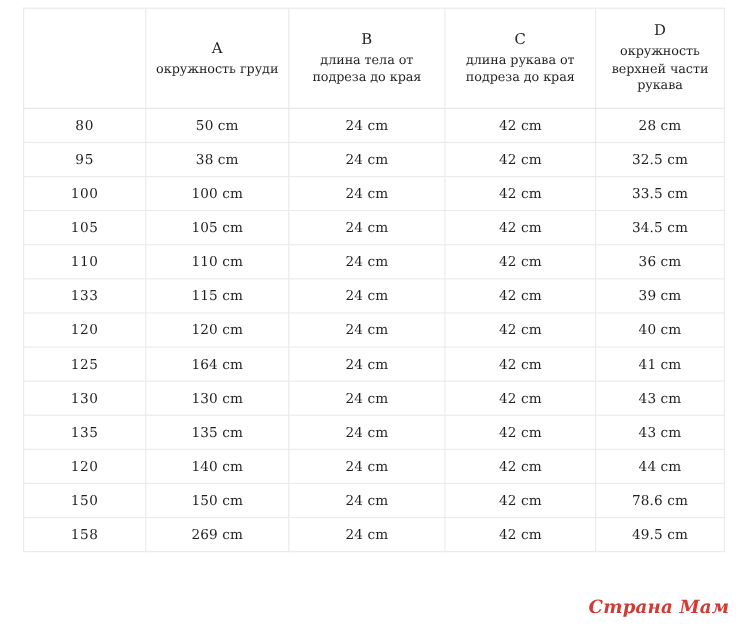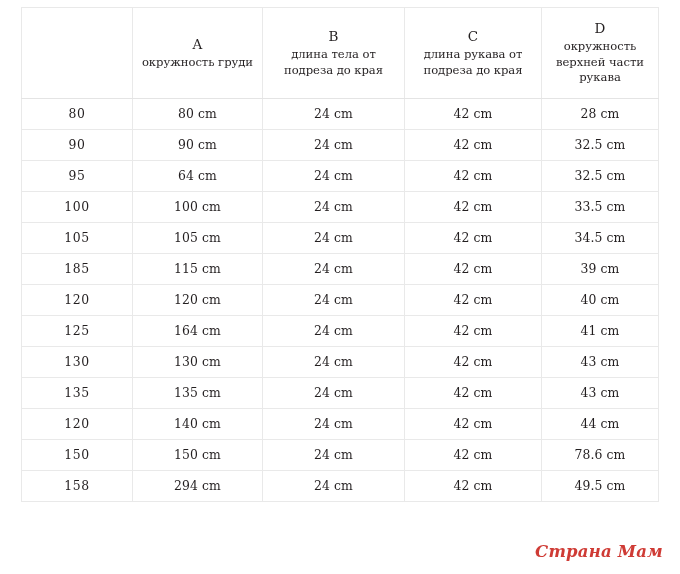--- a/index.html
+++ b/index.html
@@ -128,55 +128,55 @@
         </th>
         <th>
           <span class="col-letter">D</span>
           <span class="col-caption">окружность верхней части рукава</span>
         </th>
       </tr>
     </thead>
     <tbody id="table-body">
         <tr>
           <td class="size-cell">80</td>
-          <td>80 cm</td>
+          <td>50 cm</td>
           <td>24 cm</td>
           <td>42 cm</td>
           <td>28 cm</td>
         </tr>
         <tr>
-          <td class="size-cell">90</td>
-          <td>90 cm</td>
-          <td>24 cm</td>
-          <td>42 cm</td>
-          <td>32.5 cm</td>
-        </tr>
-        <tr>
           <td class="size-cell">95</td>
-          <td>64 cm</td>
+          <td>38 cm</td>
           <td>24 cm</td>
           <td>42 cm</td>
           <td>32.5 cm</td>
         </tr>
         <tr>
           <td class="size-cell">100</td>
           <td>100 cm</td>
           <td>24 cm</td>
           <td>42 cm</td>
           <td>33.5 cm</td>
         </tr>
         <tr>
           <td class="size-cell">105</td>
           <td>105 cm</td>
           <td>24 cm</td>
           <td>42 cm</td>
           <td>34.5 cm</td>
         </tr>
         <tr>
-          <td class="size-cell">185</td>
+          <td class="size-cell">110</td>
+          <td>110 cm</td>
+          <td>24 cm</td>
+          <td>42 cm</td>
+          <td>36 cm</td>
+        </tr>
+        <tr>
+          <td class="size-cell">133</td>
           <td>115 cm</td>
           <td>24 cm</td>
           <td>42 cm</td>
           <td>39 cm</td>
         </tr>
         <tr>
           <td class="size-cell">120</td>
           <td>120 cm</td>
           <td>24 cm</td>
           <td>42 cm</td>
@@ -212,21 +212,21 @@
         </tr>
         <tr>
           <td class="size-cell">150</td>
           <td>150 cm</td>
           <td>24 cm</td>
           <td>42 cm</td>
           <td>78.6 cm</td>
         </tr>
         <tr>
           <td class="size-cell">158</td>
-          <td>294 cm</td>
+          <td>269 cm</td>
           <td>24 cm</td>
           <td>42 cm</td>
           <td>49.5 cm</td>
         </tr>
       </tbody>
   </table>
 </div>
 
 <div id="brand-watermark">Страна Мам</div>
 

